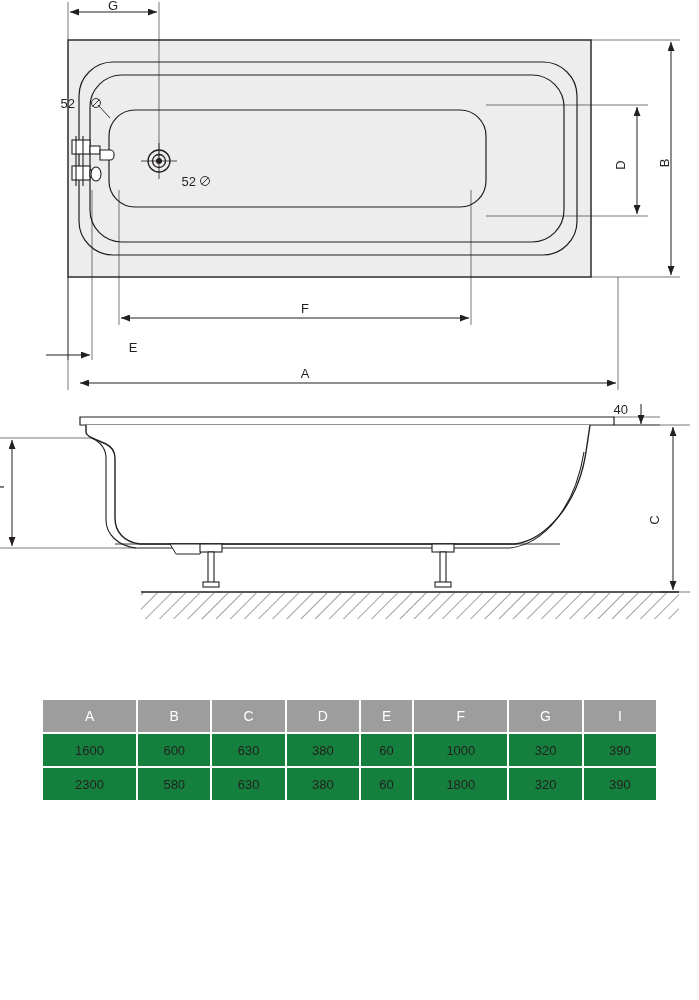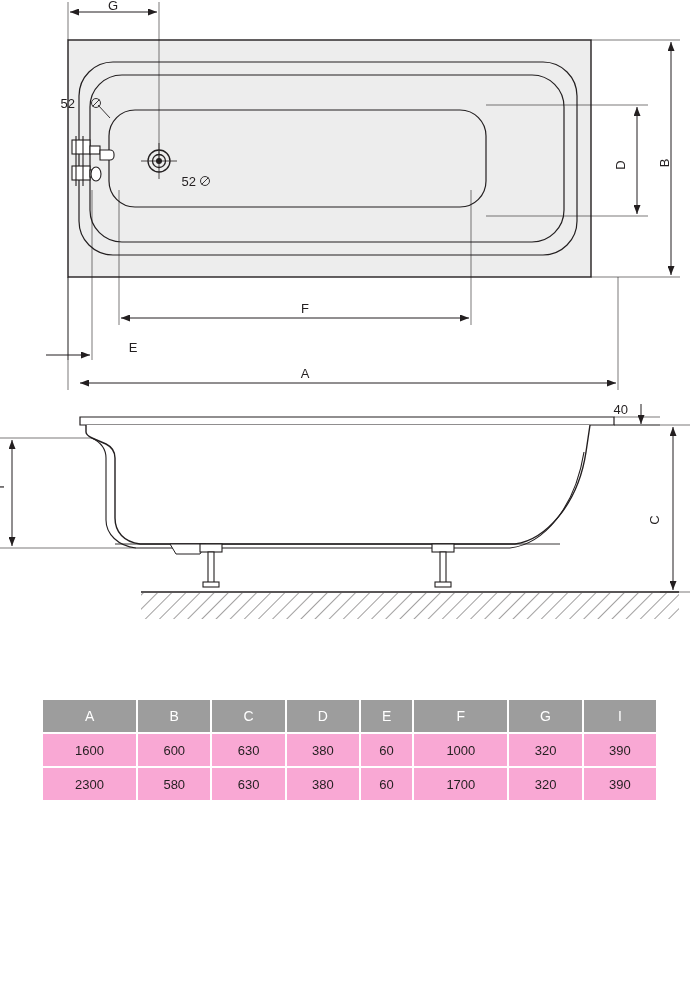--- a/index.html
+++ b/index.html
@@ -47,21 +47,21 @@
     height: 30px;
     border: 2px solid #ffffff;
     font-weight: normal;
   }
   #spec-table thead th {
     background: #9d9d9d;
     color: #ffffff;
     font-size: 14px;
   }
   #spec-table tbody td {
-    background: #f9a8d4;
+    background: #15803d;
     color: #231f20;
   }
 </style>
 </head>
 <body>
 
 <div id="sheet">
 
   <svg class="drawing" viewBox="0 0 699 680">
     <defs>
@@ -211,20 +211,20 @@
         <td>1000</td>
         <td>320</td>
         <td>390</td>
       </tr>
       <tr>
         <td>2300</td>
         <td>580</td>
         <td>630</td>
         <td>380</td>
         <td>60</td>
-        <td>1700</td>
+        <td>1800</td>
         <td>320</td>
         <td>390</td>
       </tr>
     </tbody>
   </table>
 
 </div>
 
 </body></html>

